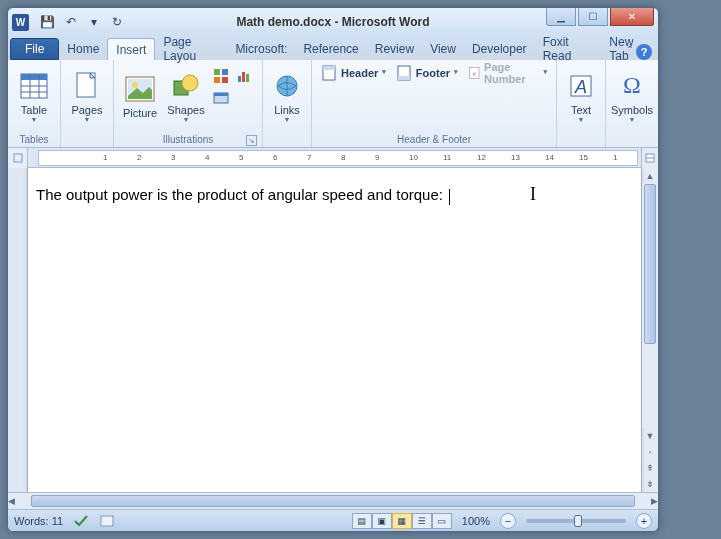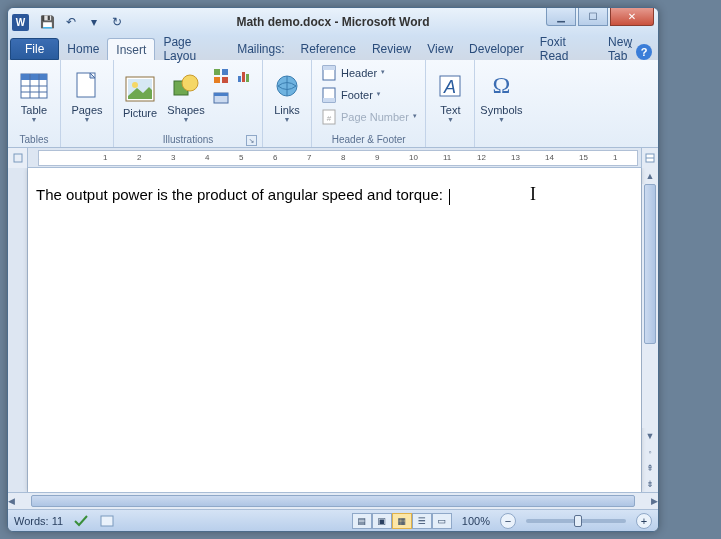--- a/index.html
+++ b/index.html
@@ -81,21 +81,21 @@
       <div class="win-btn">☐</div>
       <div class="win-btn close">✕</div>
     </div>
   </div>
 
   <div class="tabbar">
     <div class="file-tab">File</div>
     <div class="tab">Home</div>
     <div class="tab active">Insert</div>
     <div class="tab">Page Layou</div>
-    <div class="tab">Mailings:</div>
+    <div class="tab">Microsoft:</div>
     <div class="tab">Reference</div>
     <div class="tab">Review</div>
     <div class="tab">View</div>
     <div class="tab">Developer</div>
     <div class="tab">Foxit Read</div>
     <div class="tab">New Tab</div>
     <div class="tabbar-right">
       <div class="collapse-icon">ˆ</div>
       <div class="help-icon">?</div>
     </div>
@@ -199,21 +199,21 @@
               </svg>
           </div>
           <span>Links</span>
           <span class="drop-arrow">▼</span>
         </div>
       </div>
       <div class="group-label"></div>
     </div>
 
     <div class="group">
-      <div class="group-body" style="flex-direction:column;gap:0;">
+      <div class="group-body" style="flex-direction:row;gap:0;font-weight:bold;">
         <div class="hf-row">
           <svg width="16" height="16" viewBox="0 0 16 16">
               <rect x="2" y="1" width="12" height="14" fill="#fff" stroke="#4a6fa5"></rect>
               <rect x="2" y="1" width="12" height="4" fill="#cbdaf0"></rect>
             </svg>
           <span>Header</span>
           <span class="drop-arrow">▾</span>
         </div>
         <div class="hf-row">
           <svg width="16" height="16" viewBox="0 0 16 16">

